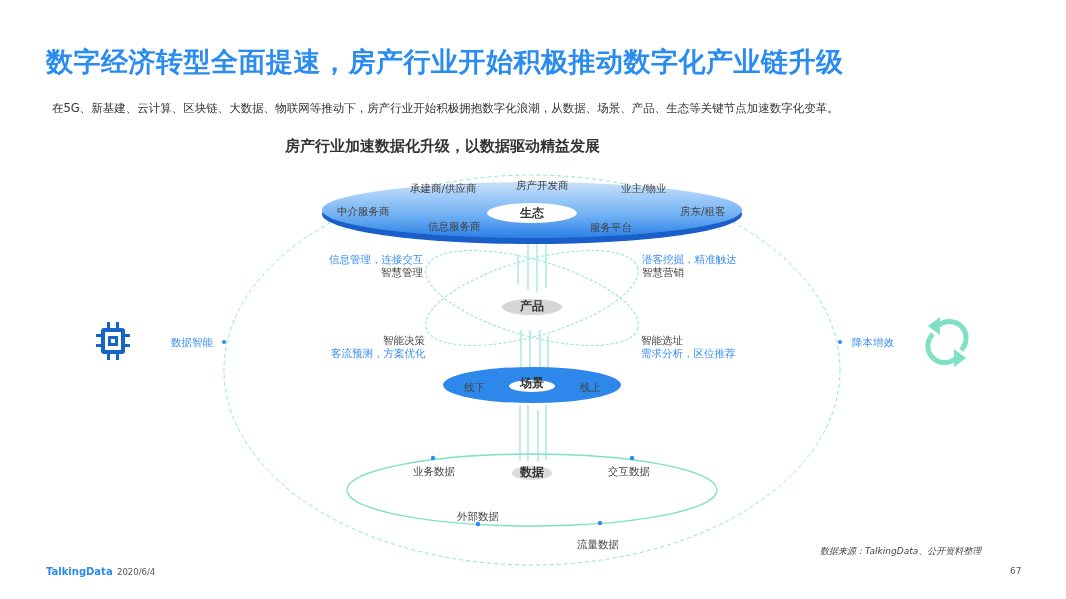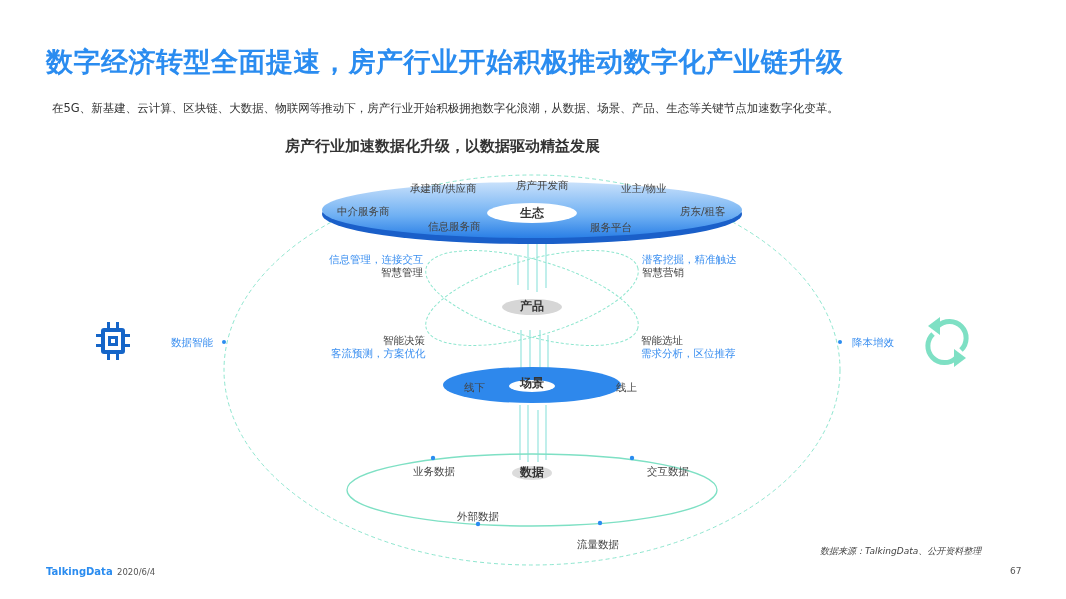--- a/index.html
+++ b/index.html
@@ -91,25 +91,25 @@
 <div class="abs lbl blue" style="left:642px;top:253px;">潜客挖掘，精准触达</div>
 <div class="abs lbl" style="left:642px;top:266px;">智慧营销</div>
 <div class="abs lbl" style="left:383px;top:334px;">智能决策</div>
 <div class="abs lbl blue" style="left:331px;top:347px;">客流预测，方案优化</div>
 <div class="abs lbl" style="left:641px;top:334px;">智能选址</div>
 <div class="abs lbl blue" style="left:641px;top:347px;">需求分析，区位推荐</div>
 <div class="abs center-lbl" style="left:520px;top:298px;">产品</div>
 
 <div class="abs center-lbl" style="left:520px;top:375px;">场景</div>
 <div class="abs lbl" style="left:464px;top:381px;">线下</div>
-<div class="abs lbl" style="left:580px;top:381px;margin-left:36px;">线上</div>
+<div class="abs lbl" style="left:580px;top:381px;">线上</div>
 
 <div class="abs center-lbl" style="left:520px;top:464px;">数据</div>
 <div class="abs lbl" style="left:413px;top:465px;">业务数据</div>
-<div class="abs lbl" style="left:647px;top:465px;">交互数据</div>
+<div class="abs lbl" style="left:608px;top:465px;">交互数据</div>
 <div class="abs lbl" style="left:457px;top:510px;font-family:Liberation Mono, monospace;">外部数据</div>
 <div class="abs lbl" style="left:577px;top:538px;">流量数据</div>
 
 <div class="abs lbl blue" style="left:171px;top:336px;">数据智能</div>
 <div class="abs lbl blue" style="left:852px;top:336px;">降本增效</div>
 
 <svg class="icon" style="left:96px;top:321px;" width="34" height="42" viewBox="0 0 34 42">
   <g fill="#1565c8">
     <rect x="5" y="7" width="24" height="26" rx="3"></rect>
     <rect x="11" y="1" width="3" height="6"></rect>

